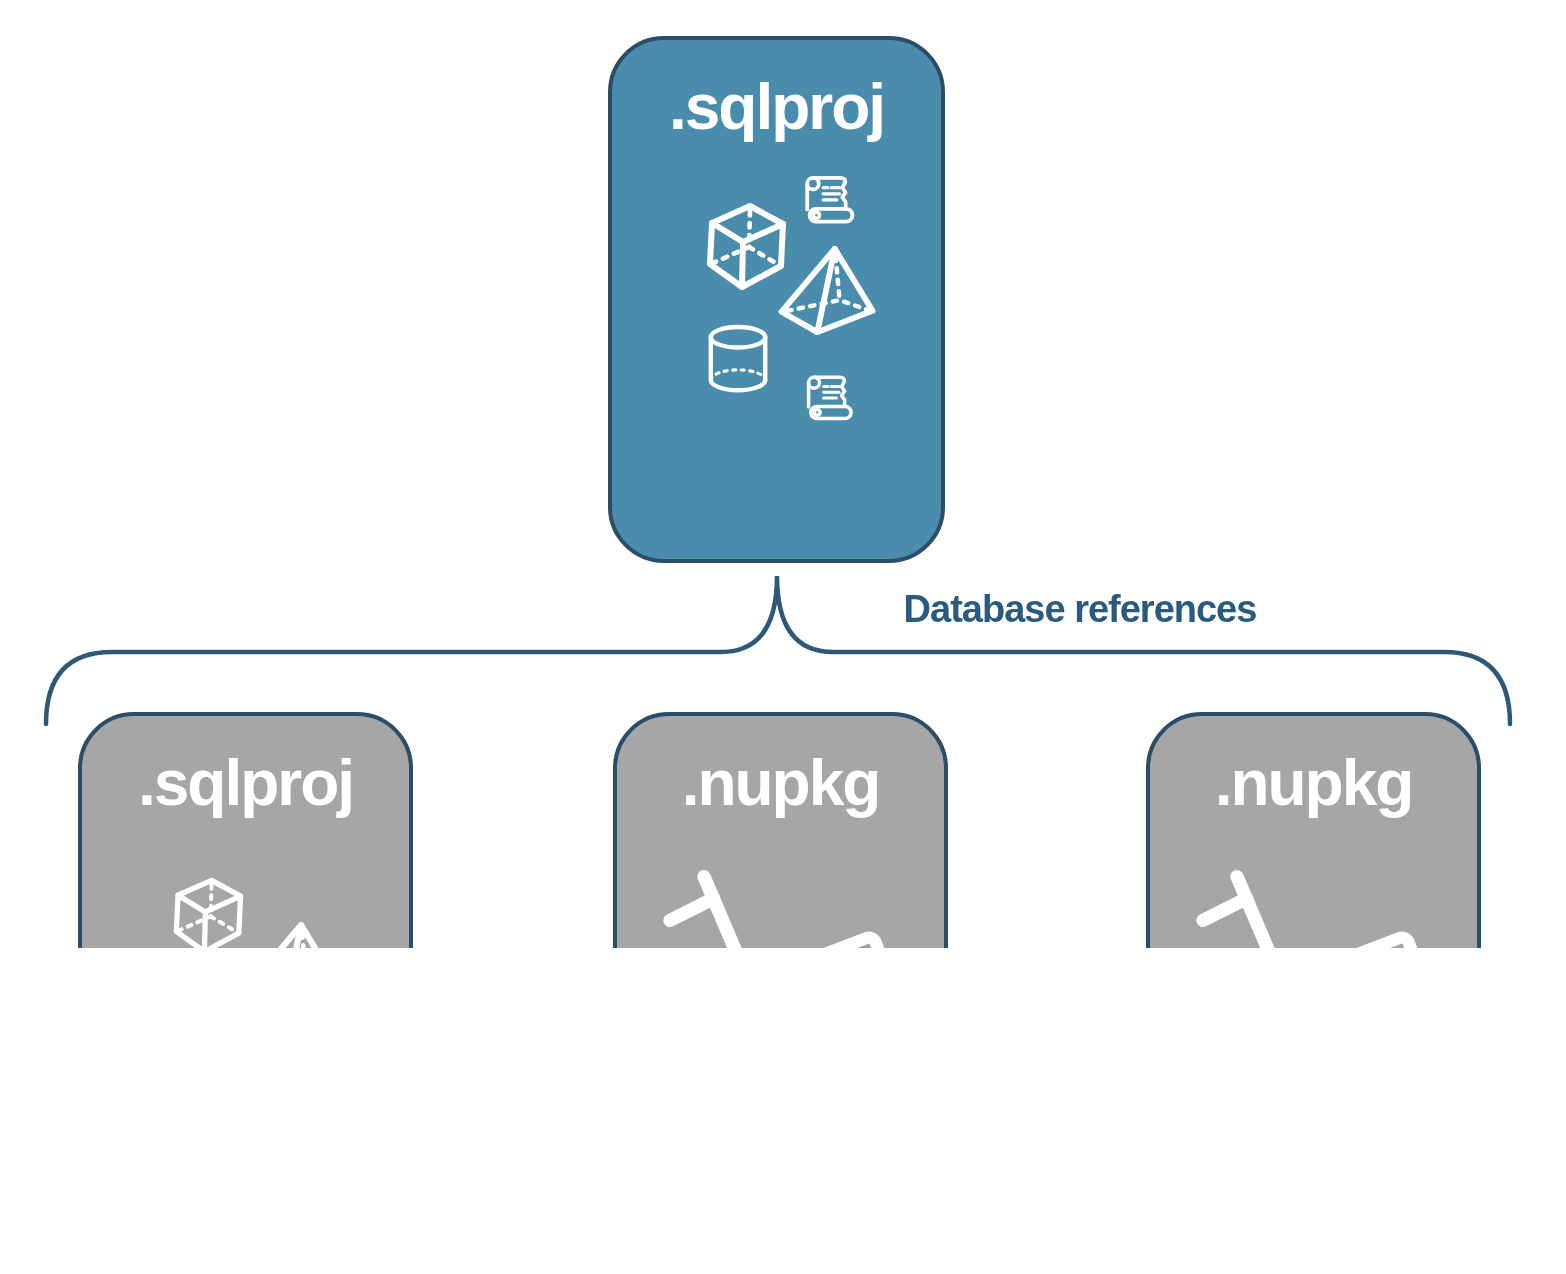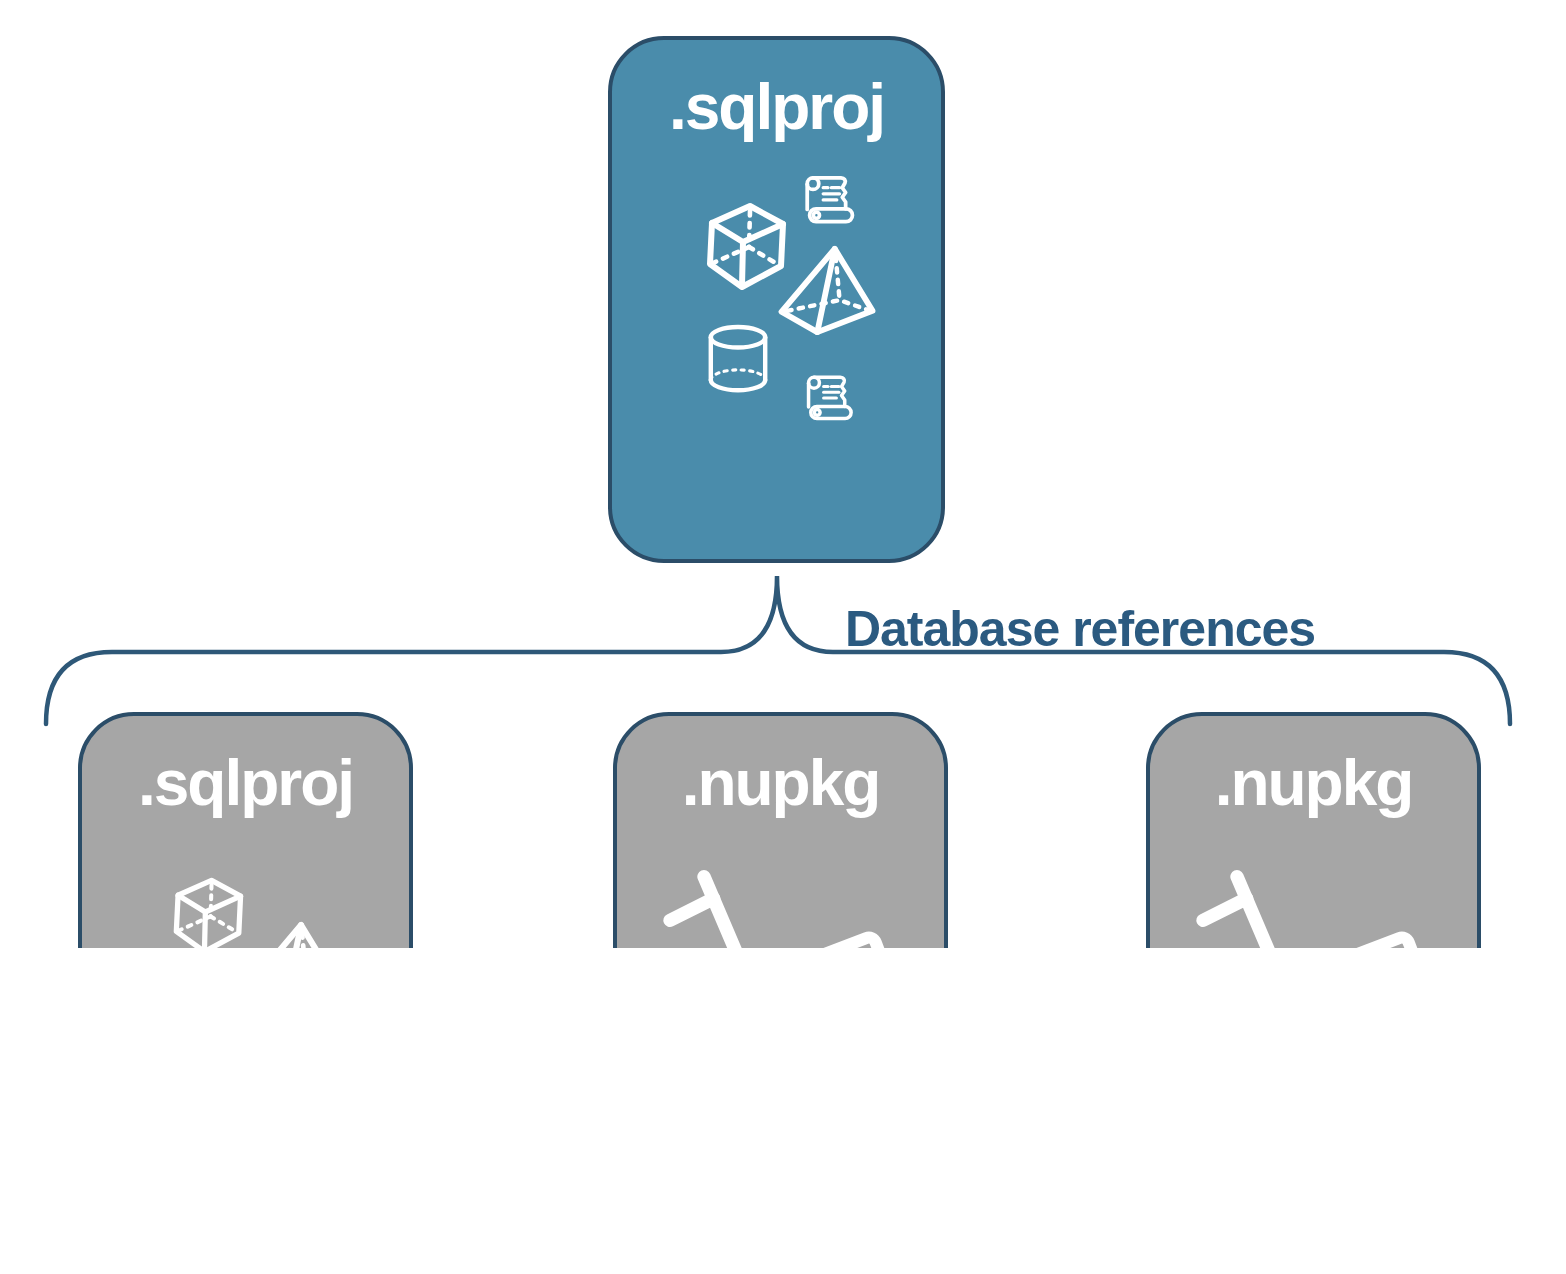--- a/index.html
+++ b/index.html
@@ -39,22 +39,22 @@
   .parent .i-cylinder{left:92px;top:278px;width:68px;height:82px;}
   .parent .i-scroll2{left:186px;top:328px;width:64px;height:64px;}
   
   .child .i-cube{left:82px;top:152px;width:88px;height:88px;}
   .child .i-pyramid{left:160px;top:204px;width:102px;height:96px;}
   .child .i-cylinder{left:90px;top:274px;width:64px;height:84px;}
   
   .i-handtruck{left:36px;top:146px;width:272px;height:328px;}
   .brace{position:absolute;left:0;top:0;pointer-events:none;}
   .connector-label{
-    position:absolute;left:820px;top:600px;width:520px;
-    text-align:center;font-weight:bold;font-size:50px;letter-spacing:-1px;
+    position:absolute;left:820px;top:588px;width:520px;
+    text-align:center;font-weight:bold;font-size:38px;letter-spacing:-1px;
     color:var(--connector-label-text);
   }
   .defs-store{position:absolute;width:0;height:0;overflow:hidden;}
 </style>
 </head>
 <body>
 
 <div class="canvas">
 
   <svg class="defs-store" aria-hidden="true">

